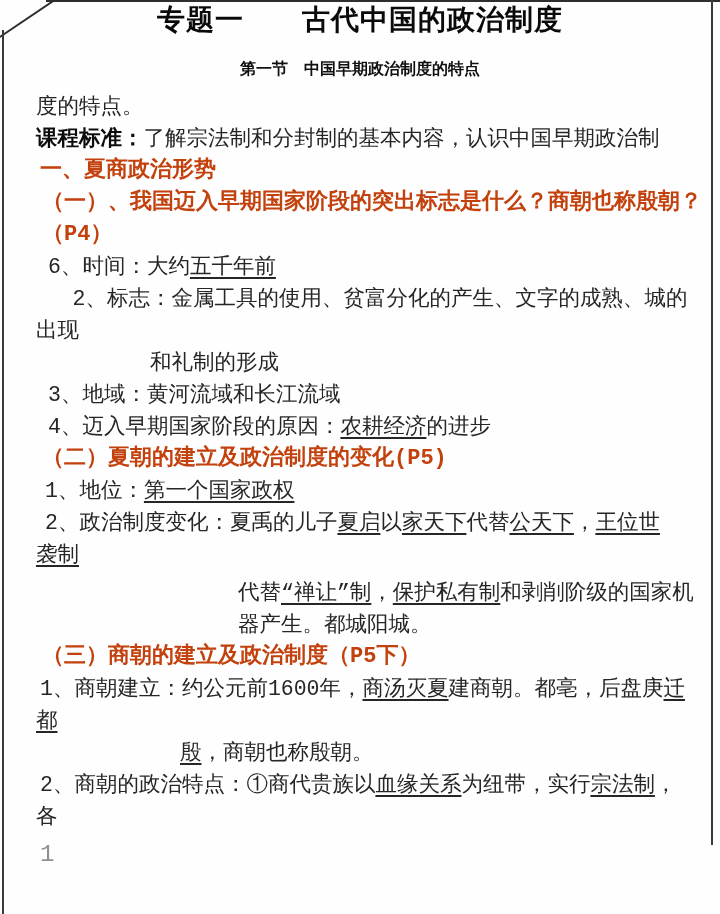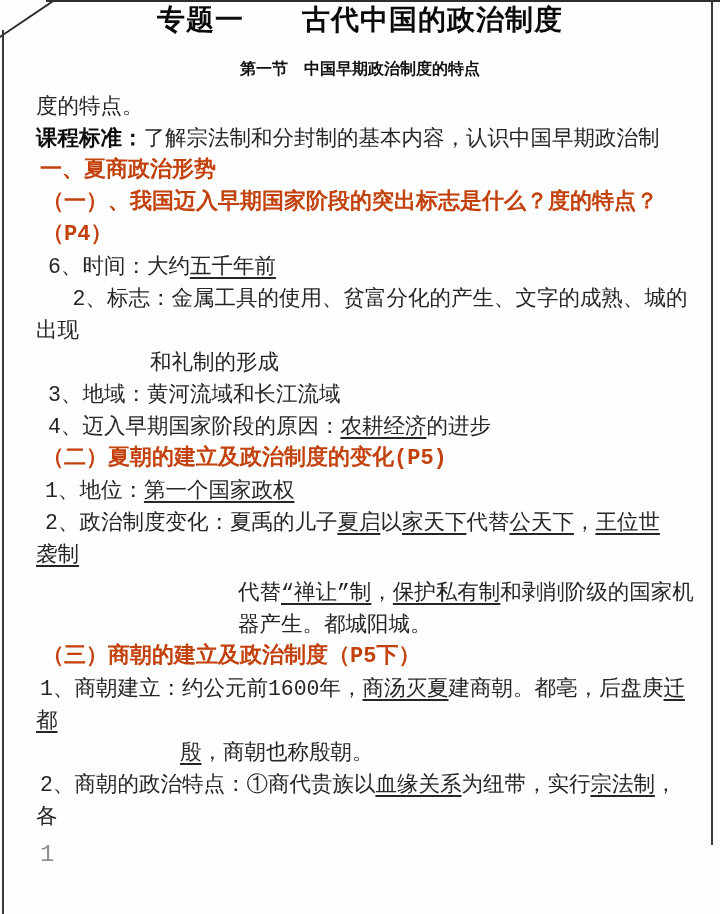--- a/index.html
+++ b/index.html
@@ -65,21 +65,21 @@
   <div class="edge edge-left"></div>
   <div class="edge edge-right"></div>
 
   <div class="doc-title">专题一　　古代中国的政治制度</div>
   <div class="doc-subtitle">第一节　中国早期政治制度的特点</div>
 
   <div class="lines">
       <div class="line"><span class="seg">度的特点。</span></div>
       <div class="line"><span class="seg b">课程标准：</span><span class="seg">了解宗法制和分封制的基本内容，认识中国早期政治制</span></div>
       <div class="line heading" style="padding-left: 4px;"><span class="seg">一、夏商政治形势</span></div>
-      <div class="line heading" style="padding-left: 6px;"><span class="seg">（一）、我国迈入早期国家阶段的突出标志是什么？度的特点？</span></div>
+      <div class="line heading" style="padding-left: 6px;"><span class="seg">（一）、我国迈入早期国家阶段的突出标志是什么？商朝也称殷朝？</span></div>
       <div class="line heading" style="padding-left: 6px;"><span class="seg">（P4）</span></div>
       <div class="line" style="padding-left: 12px;"><span class="seg">6、时间：大约</span><span class="seg u">五千年前</span></div>
       <div class="line" style="padding-left: 12px; text-align: center;"><span class="seg">2、标志：金属工具的使用、贫富分化的产生、文字的成熟、城的</span></div>
       <div class="line"><span class="seg">出现</span></div>
       <div class="line" style="padding-left: 114px;"><span class="seg">和礼制的形成</span></div>
       <div class="line" style="padding-left: 12px;"><span class="seg">3、地域：黄河流域和长江流域</span></div>
       <div class="line" style="padding-left: 12px;"><span class="seg">4、迈入早期国家阶段的原因：</span><span class="seg u">农耕经济</span><span class="seg">的进步</span></div>
       <div class="line heading" style="padding-left: 6px;"><span class="seg">（二）夏朝的建立及政治制度的变化(P5)</span></div>
       <div class="line" style="padding-left: 9px;"><span class="seg">1、地位：</span><span class="seg u">第一个国家政权</span></div>
       <div class="line" style="padding-left: 9px;"><span class="seg">2、政治制度变化：夏禹的儿子</span><span class="seg u">夏启</span><span class="seg">以</span><span class="seg u">家天下</span><span class="seg">代替</span><span class="seg u">公天下</span><span class="seg">，</span><span class="seg u">王位世</span></div>

